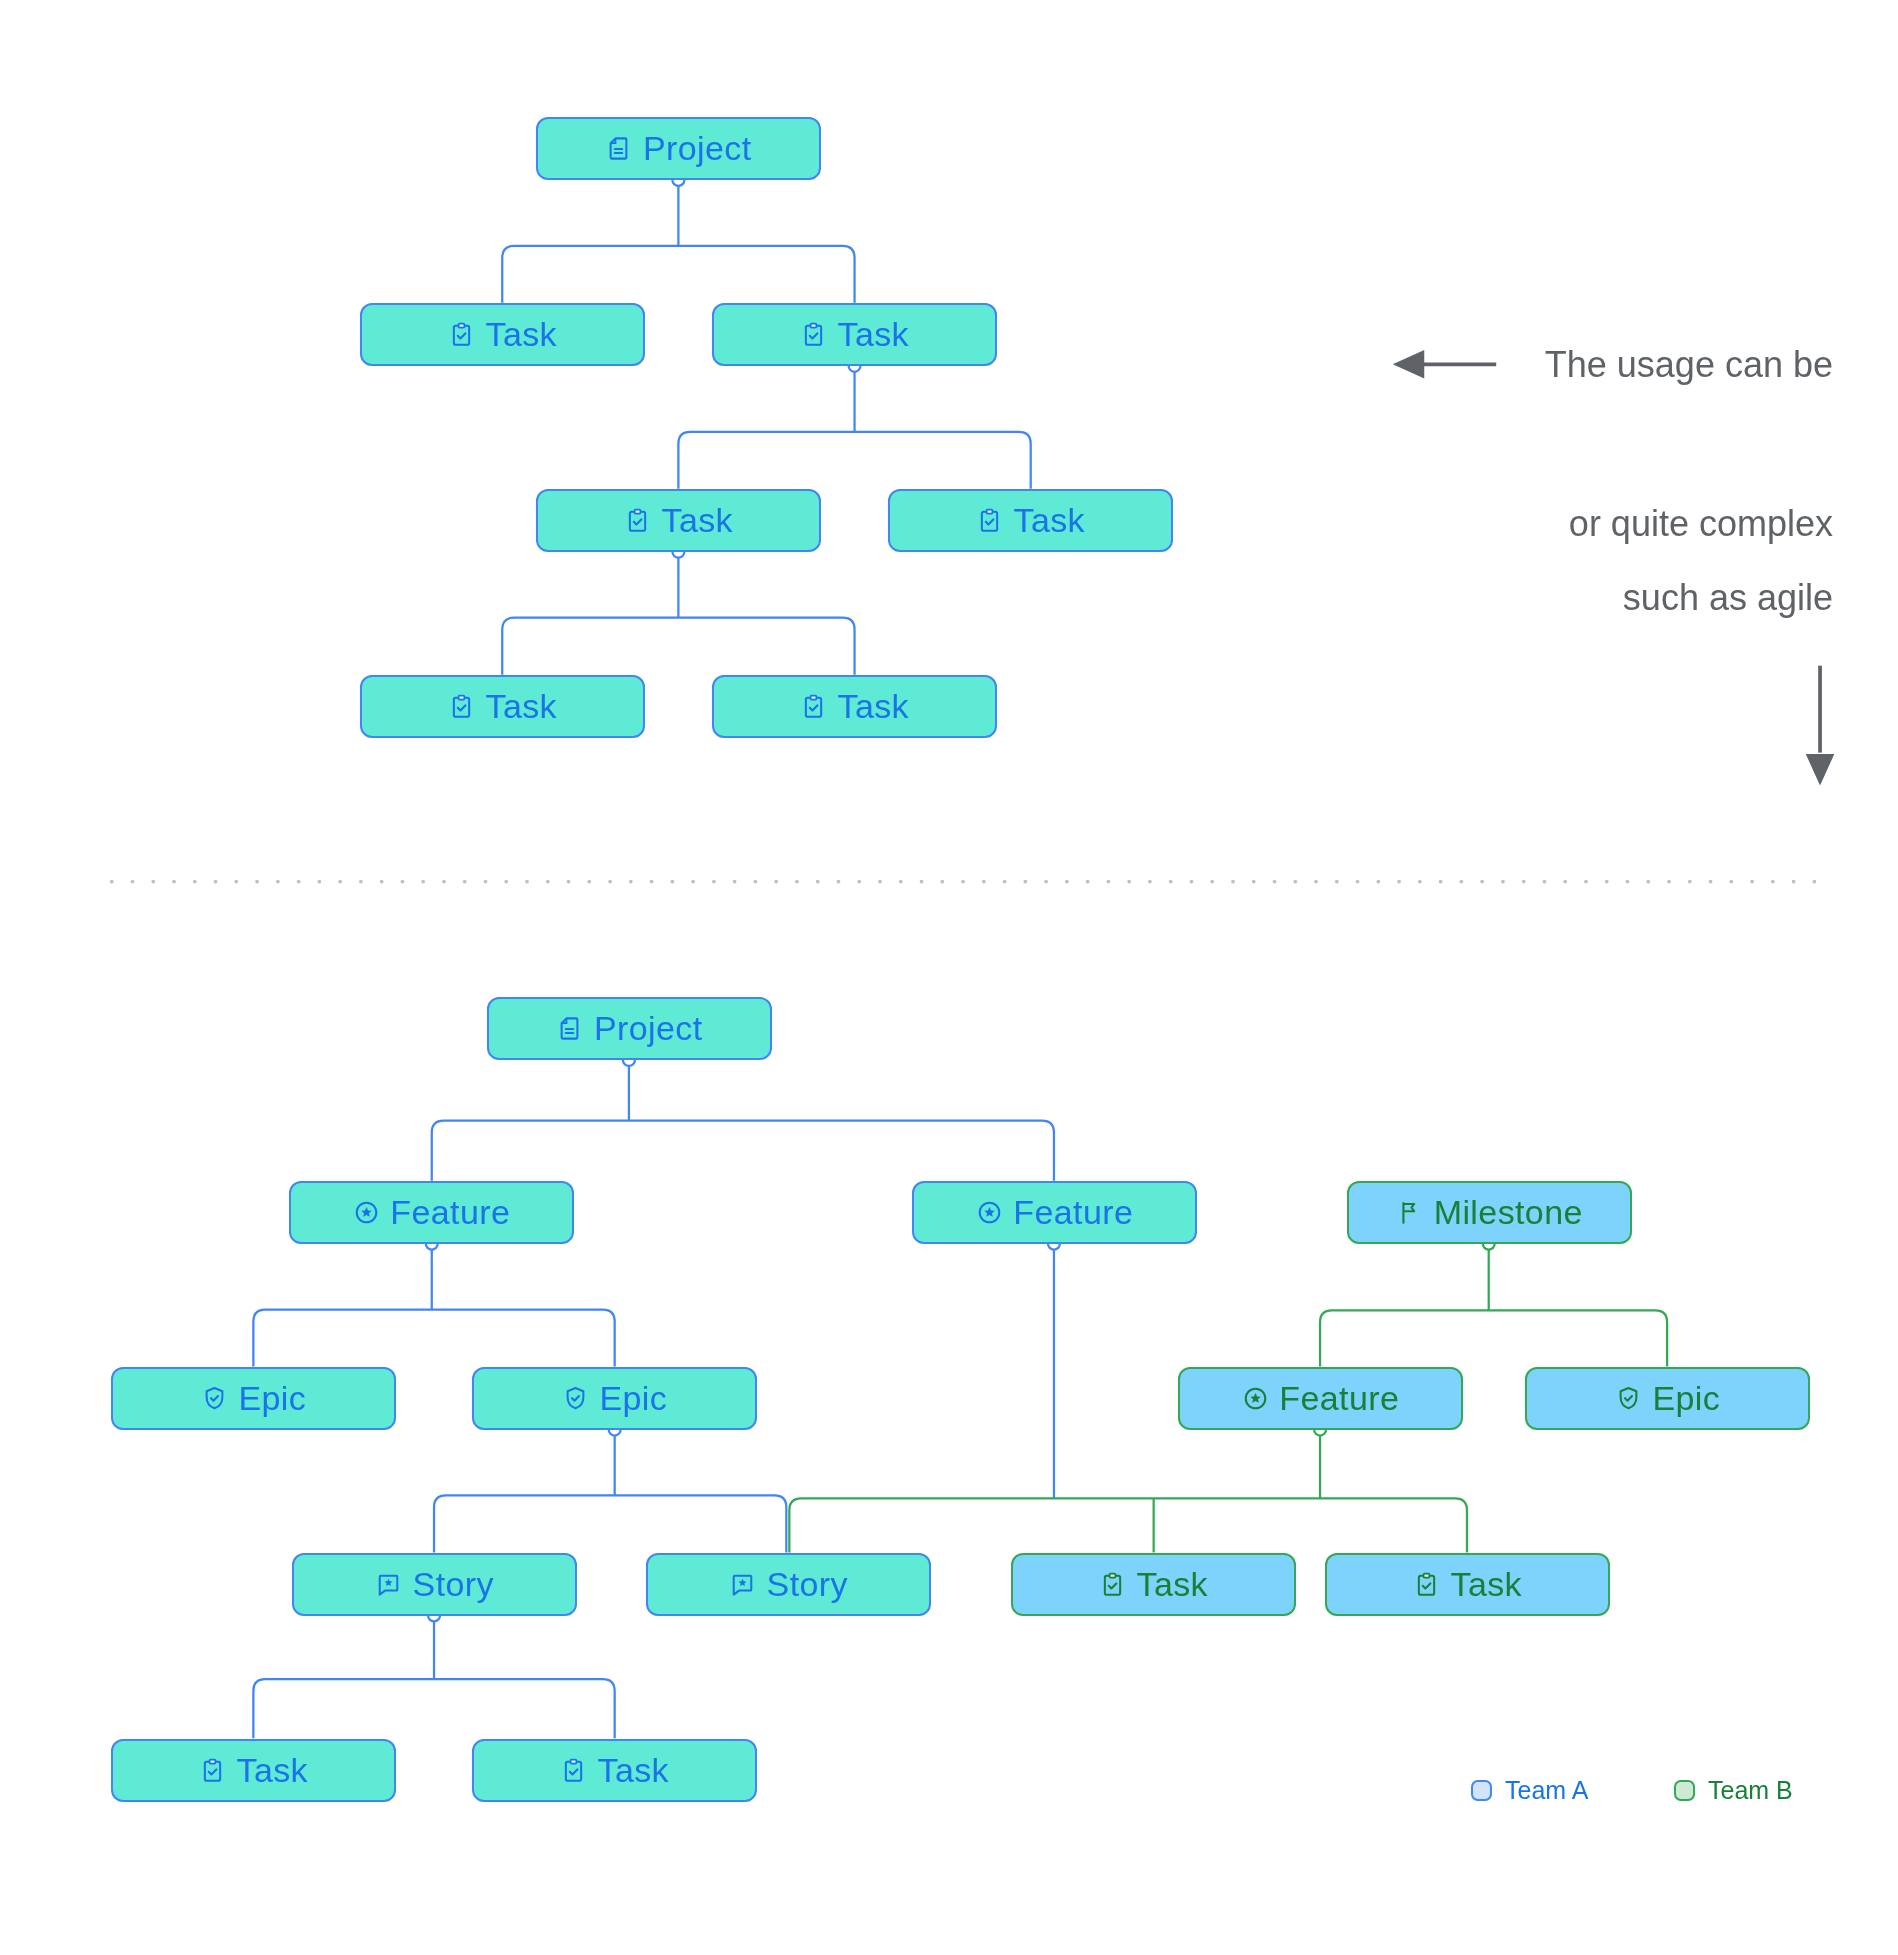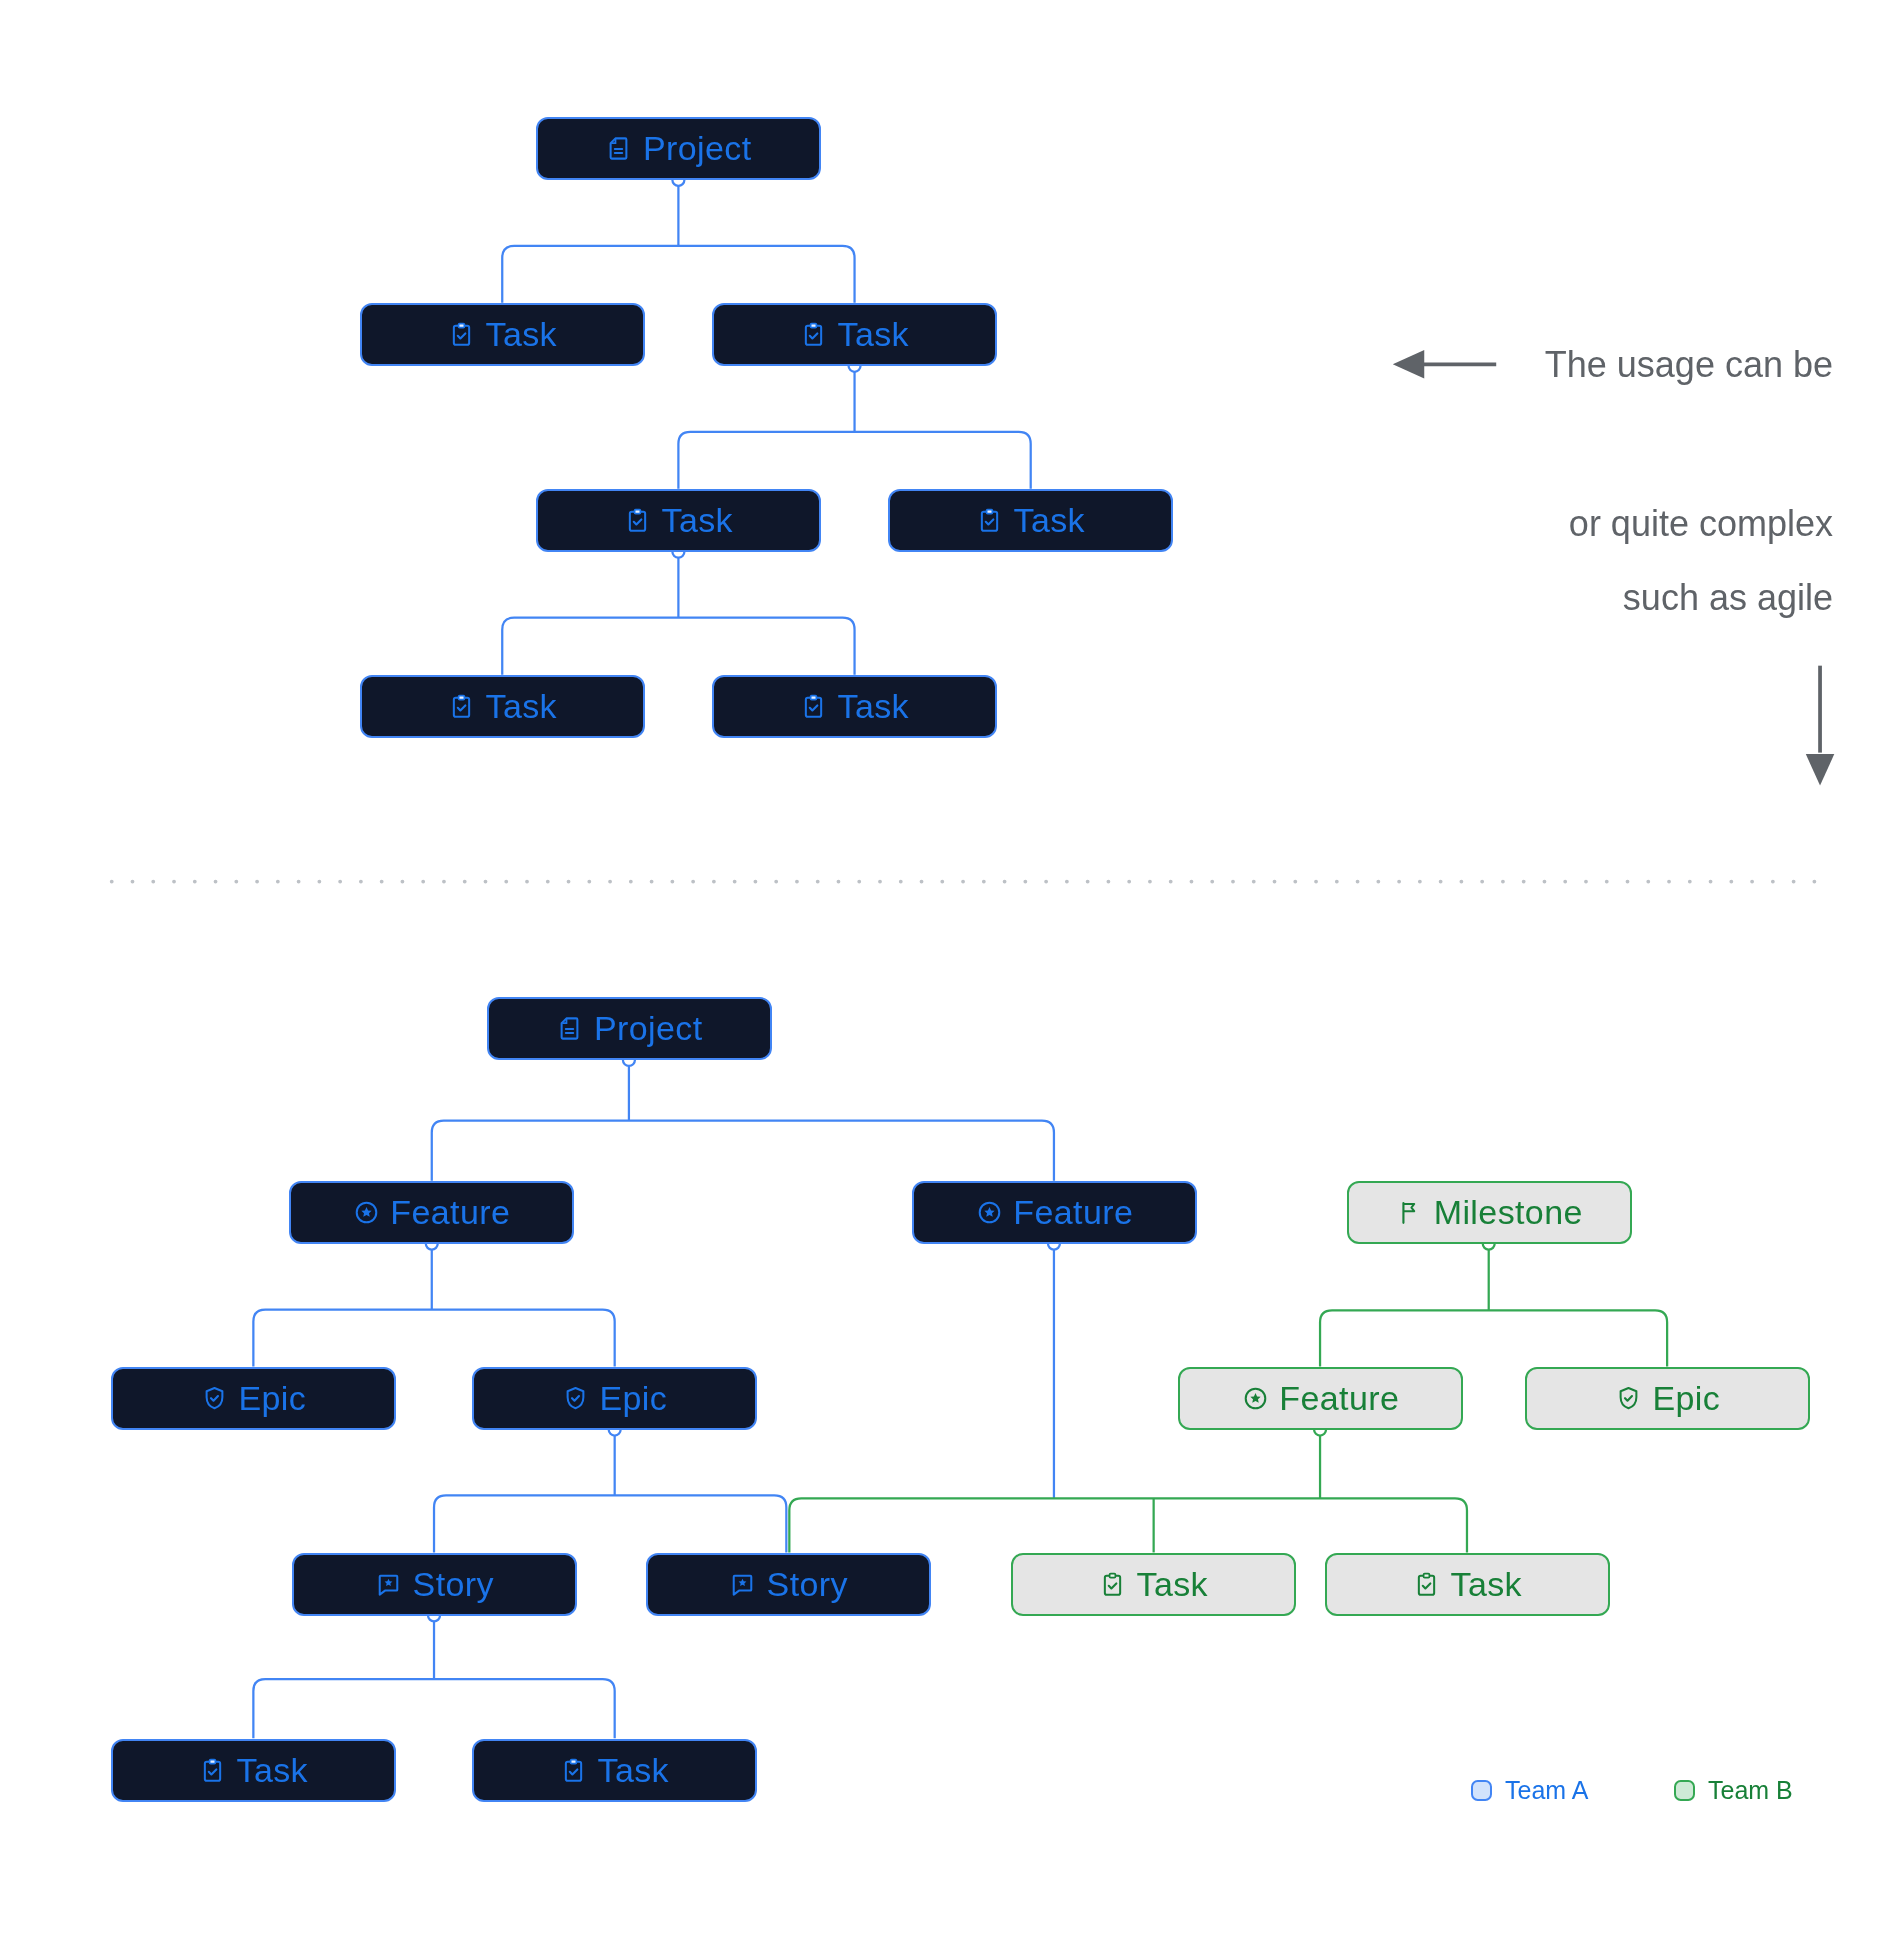--- a/index.html
+++ b/index.html
@@ -14,22 +14,22 @@
     position:absolute;
     width:285px;height:63px;
     box-sizing:border-box;
     border:2.2px solid;
     border-radius:12px;
     display:flex;align-items:center;justify-content:center;
     gap:10.5px;
     font-size:34px;
     letter-spacing:0.4px;
   }
-  .node.blue{background:#0f172a;border-color:#4285F4;color:#1A73E8;--node-fill:#E8F0FE;}
-  .node.green{background:#e5e5e5;border-color:#34A853;color:#188038;--node-fill:#E9F4EC;}
+  .node.blue{background:#5eead4;border-color:#4285F4;color:#1A73E8;--node-fill:#E8F0FE;}
+  .node.green{background:#7dd3fc;border-color:#34A853;color:#188038;--node-fill:#E9F4EC;}
   .icon{width:27px;height:27px;flex:0 0 auto;}
   .annotation{
     position:absolute;
     right:65px;
     text-align:right;
     color:#5F6368;
     font-size:36px;
     line-height:74px;
     white-space:nowrap;
   }

